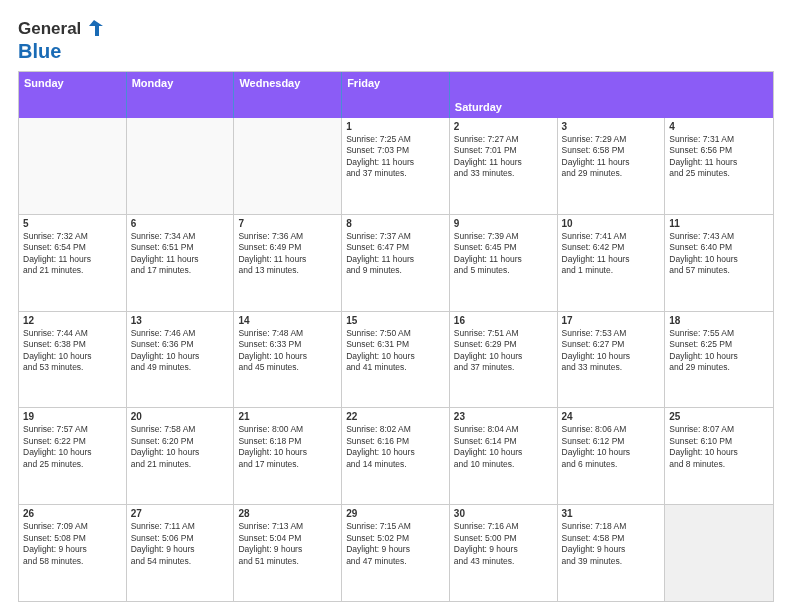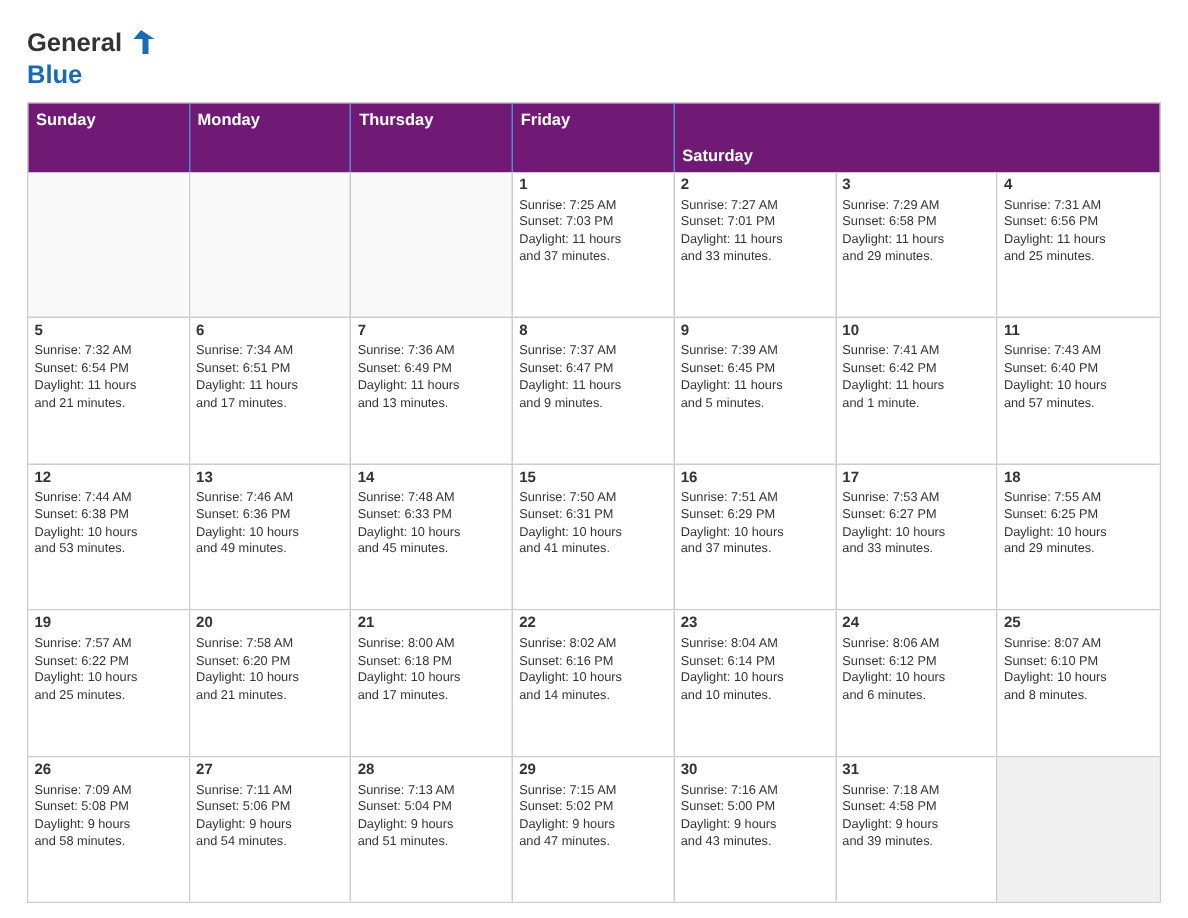--- a/index.html
+++ b/index.html
@@ -49,21 +49,21 @@
     }
     .calendar {
       flex: 1;
       display: flex;
       flex-direction: column;
       border: 1px solid #ccc;
     }
     .cal-header {
       display: grid;
       grid-template-columns: repeat(7, 1fr);
-      background: #701a75;
+      background: #8b5cf6;
     }
     .cal-header-cell {
       color: #fff;
       font-size: 11px;
       font-weight: bold;
       padding: 5px 5px;
       text-align: left;
       border-right: 1px solid #4a8dd5;
     }
     .cal-header-cell:last-child { border-right: none; margin-top: 24px; }
@@ -108,34 +108,34 @@
 <div class="page">
   <div class="header">
     <div class="logo">
       <div>
         <div style="display:flex;align-items:center;">
           <span class="logo-general" style="font-size:17px;font-weight:bold;">General</span>
           <svg class="logo-icon" viewBox="0 0 22 22">
             <polygon points="11,2 20,8 16,8 16,18 12,18 12,8 6,8" fill="#1a6bb5"></polygon>
           </svg>
         </div>
-        <span class="logo-blue" style="font-size:17px;font-weight:bold;">Blue</span>
+        <span class="logo-blue" style="font-size:20px;font-weight:bold;">Blue</span>
       </div>
     </div>
     <div class="title-block">
       <div class="month-title"></div>
       <div class="location"></div>
     </div>
   </div>
 
   <div class="calendar">
     <div class="cal-header">
     <div class="cal-header-cell">Sunday</div>
         <div class="cal-header-cell">Monday</div>
-        <div class="cal-header-cell">Thursday</div>
+        <div class="cal-header-cell">Wednesday</div>
         <div class="cal-header-cell">Friday</div>
         <div class="cal-header-cell">Saturday</div>
       </div>
     <div class="cal-body">
     <div class="cal-row">
           <div class="cal-cell empty"></div>
           <div class="cal-cell empty"></div>
           <div class="cal-cell empty"></div>
           <div class="cal-cell">
             <span class="day-num">1</span>

